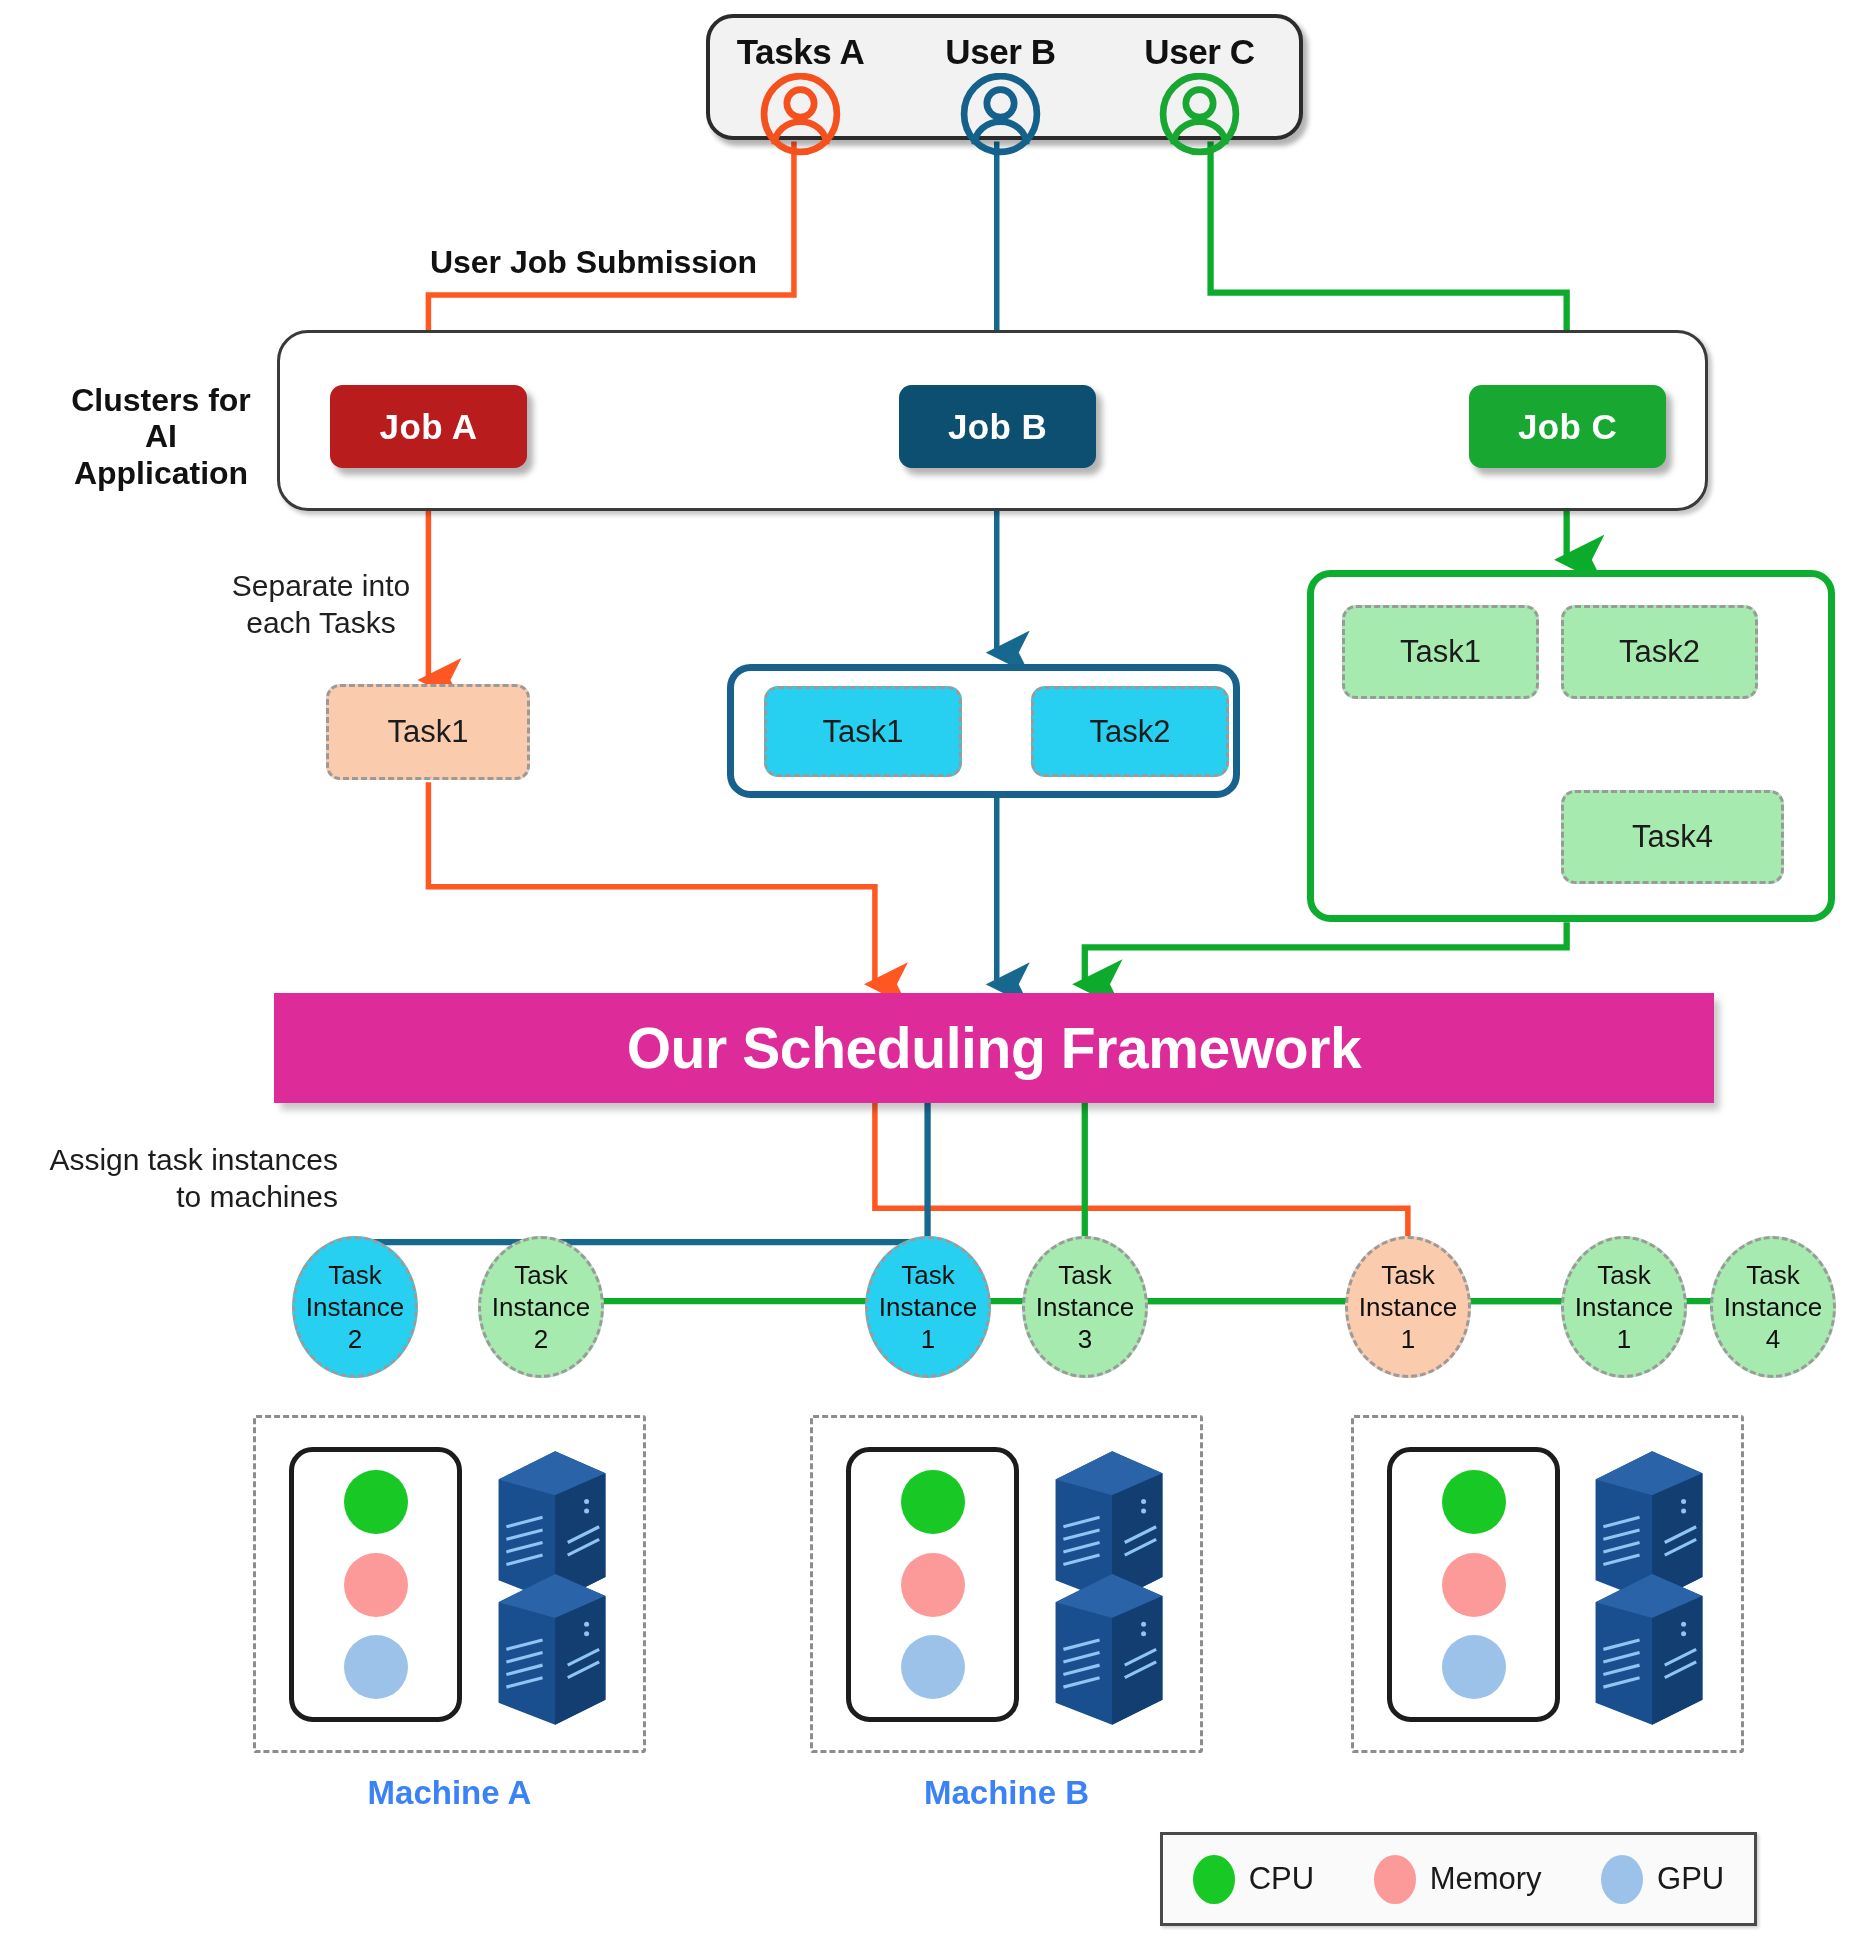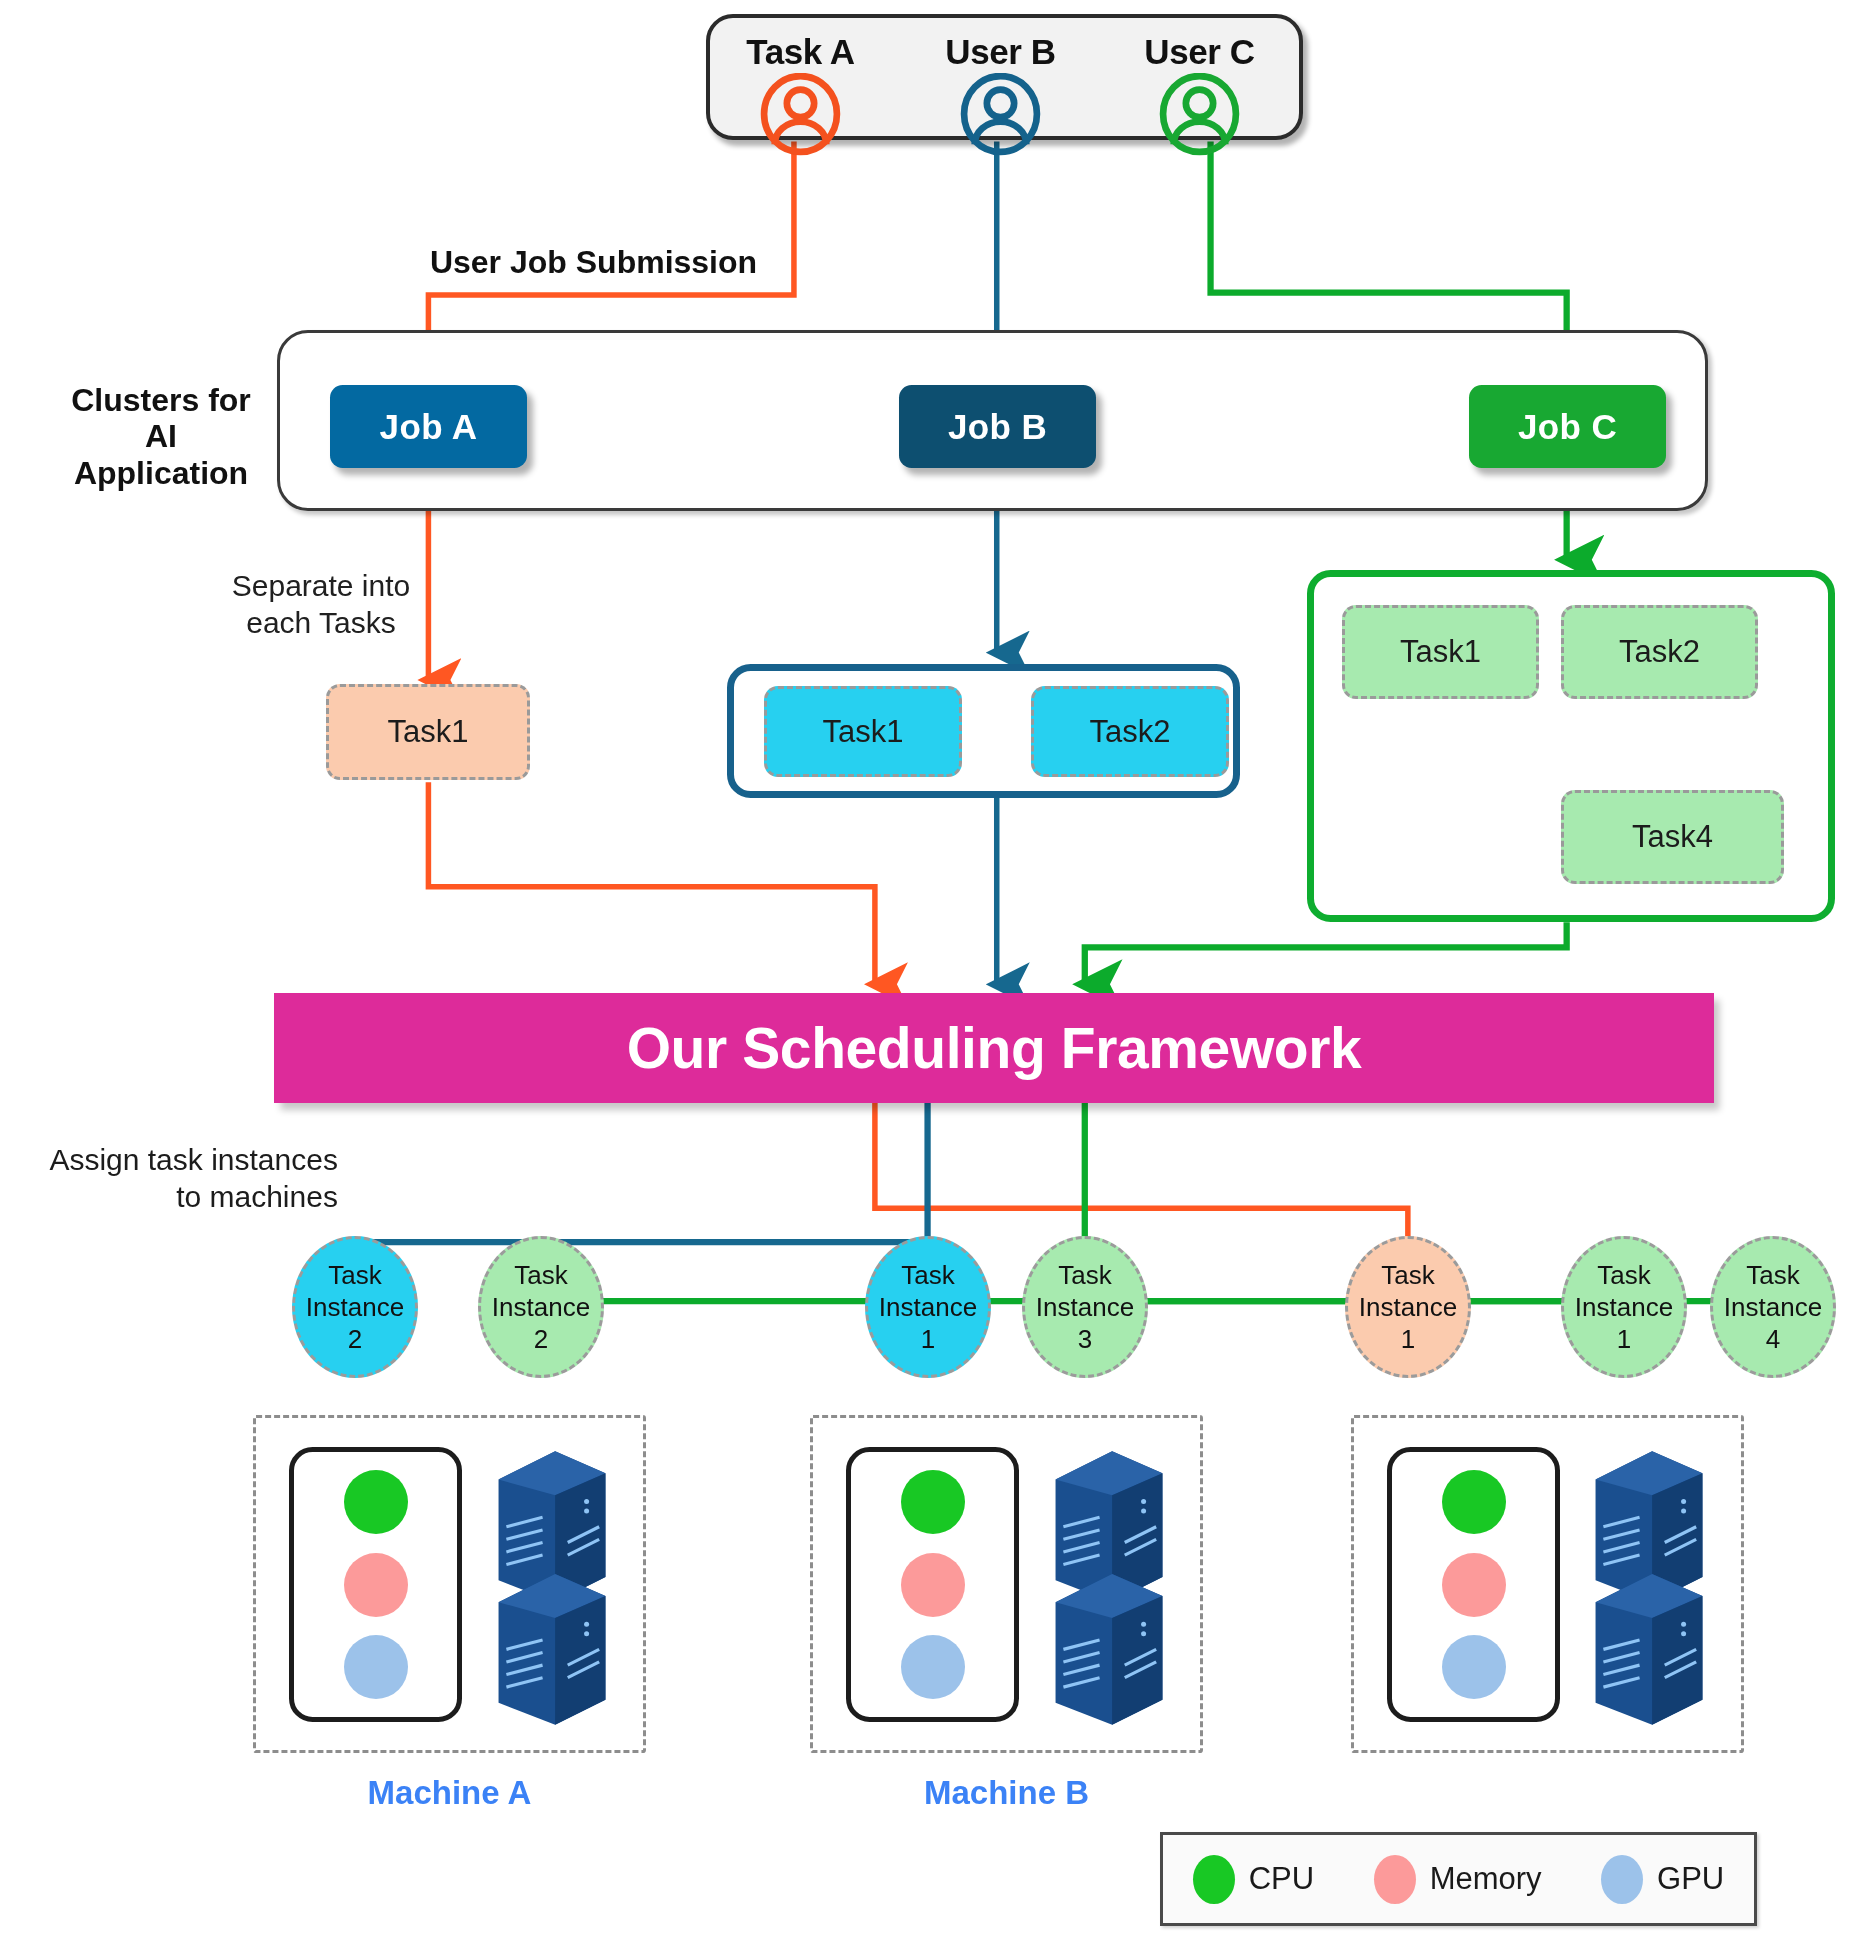--- a/index.html
+++ b/index.html
@@ -130,21 +130,21 @@
     <path d="M1898,830 L1968,830" fill="none" stroke="#4a4a4a" stroke-width="7" marker-start="url(#ar-k)" marker-end="url(#ar-k)"></path>
     <path d="M1898,1065 L1968,1065" fill="none" stroke="#4a4a4a" stroke-width="7" marker-start="url(#ar-k)" marker-end="url(#ar-k)"></path>
     <path d="M1862,905 Q1846,947 1862,990" fill="none" stroke="#4a4a4a" stroke-width="7" marker-start="url(#ar-k)" marker-end="url(#ar-k)"></path>
     <path d="M2012,905 Q2028,947 2012,990" fill="none" stroke="#4a4a4a" stroke-width="7" marker-start="url(#ar-k)" marker-end="url(#ar-k)"></path>
 
     <path d="M1228,930 L1308,930" fill="none" stroke="#4a4a4a" stroke-width="7" marker-start="url(#ar-k)" marker-end="url(#ar-k)"></path>
   </svg>
 
   <div id="users-panel" class="abs">
     <div class="user-col" style="left:0px;">
-      <div class="user-name">Task A</div>
+      <div class="user-name">Tasks A</div>
       <div class="user-ico">
         <svg width="93" height="85" viewBox="0 0 60 56">
             <ellipse cx="30" cy="27" rx="24" ry="25" fill="none" stroke="#f4511e" stroke-width="4.4"></ellipse>
             <circle cx="30" cy="20" r="9" fill="none" stroke="#f4511e" stroke-width="4.4"></circle>
             <path d="M13 47 a17 15 0 0 1 34 0" fill="none" stroke="#f4511e" stroke-width="4.4"></path>
           </svg>
       </div>
     </div>
     <div class="user-col" style="left:200px;">
       <div class="user-name">User B</div>
@@ -166,21 +166,21 @@
           </svg>
       </div>
     </div>
   </div>
 
   <div class="abs" style="left:409px;top:244px;width:369px;text-align:center;font-size:32px;font-weight:bold;color:#111;">User Job Submission</div>
 
   <div id="cluster-panel" class="abs"></div>
   <div id="cluster-label" class="abs"><span>Clusters for</span><br><span>AI Application</span></div>
 
-  <div class="abs jobbox" style="left:330px;top:385px;width:197px;background:#0369a1;">Job A</div>
+  <div class="abs jobbox" style="left:330px;top:385px;width:197px;background:#b91c1c;">Job A</div>
   <div class="abs jobbox" style="left:899px;top:385px;width:197px;background:#0d4f70;">Job B</div>
   <div class="abs jobbox" style="left:1469px;top:385px;width:197px;background:#18a832;">Job C</div>
 
   <div id="sep-label" class="abs">
     <span>Separate into</span><br>
     <span>each Tasks</span>
   </div>
 
   <div class="abs taskbox" style="left:326px;top:684px;width:204px;height:96px;background:#fbcbae;">Task1</div>
 

